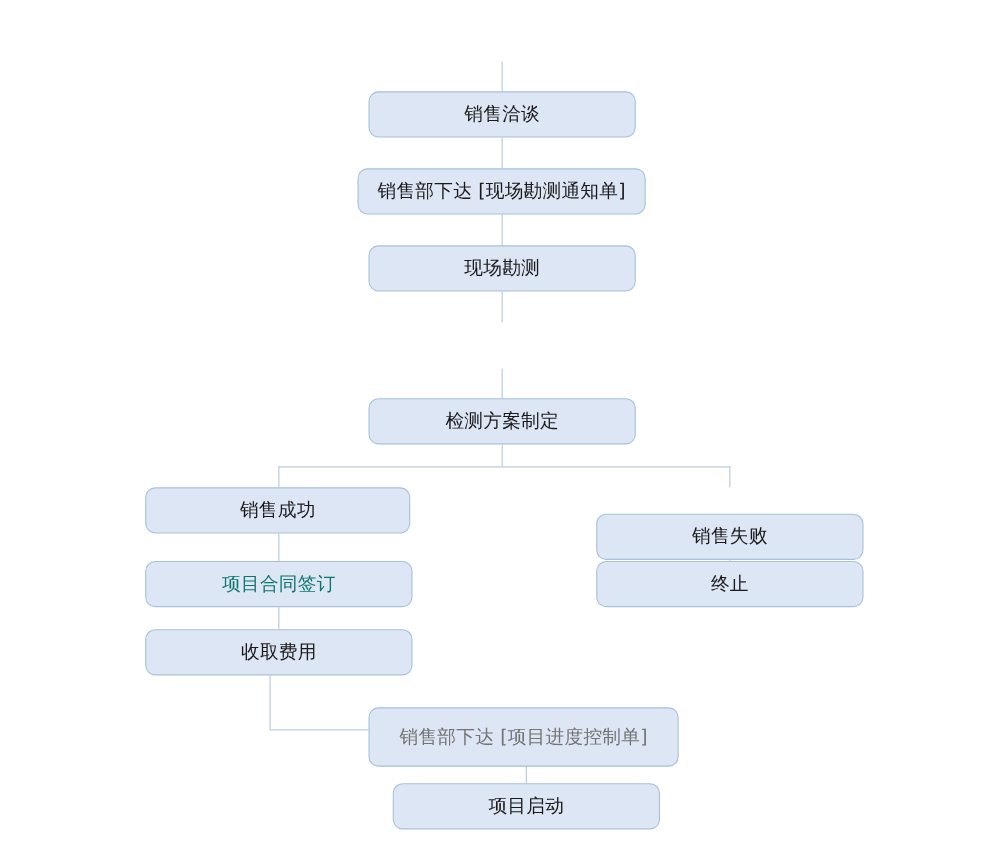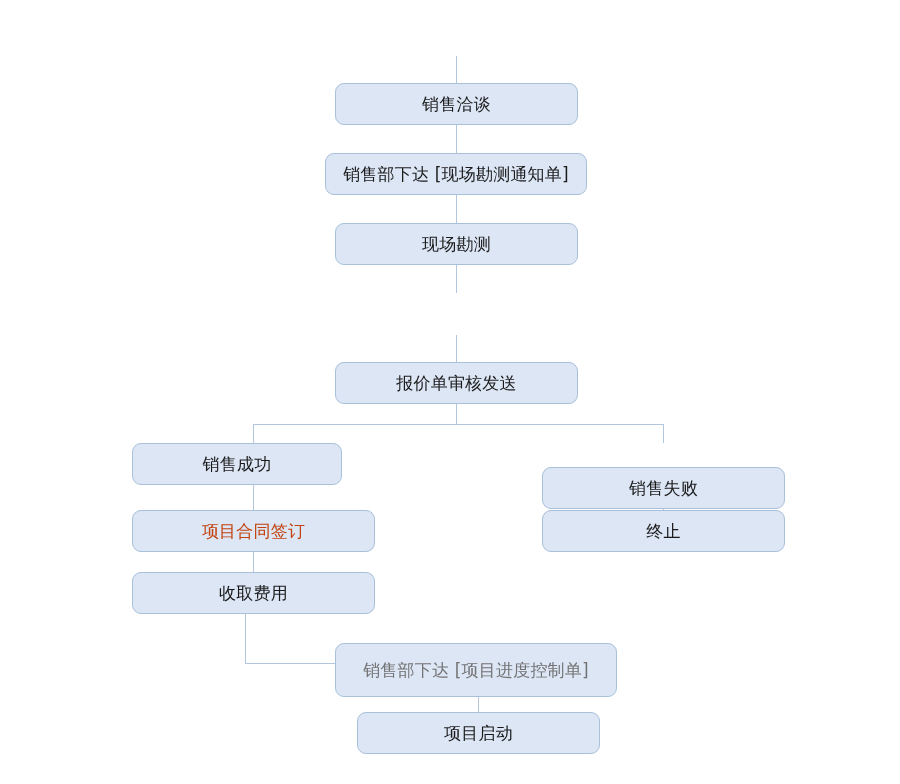--- a/index.html
+++ b/index.html
@@ -67,29 +67,29 @@
     <div class="node" style="left: 335px; top: 83px; width: 243px; height: 42px; background: rgb(220, 230, 245); border-color: rgb(169, 192, 218); color: rgb(26, 26, 26);">
       <span class="node-label">销售洽谈</span>
     </div>
     <div class="node" style="left: 325px; top: 153px; width: 262px; height: 42px; background: rgb(220, 230, 245); border-color: rgb(169, 192, 218); color: rgb(26, 26, 26);">
       <span class="node-label">销售部下达 [现场勘测通知单]</span>
     </div>
     <div class="node" style="left: 335px; top: 223px; width: 243px; height: 42px; background: rgb(220, 230, 245); border-color: rgb(169, 192, 218); color: rgb(26, 26, 26);">
       <span class="node-label">现场勘测</span>
     </div>
     <div class="node" style="left: 335px; top: 362px; width: 243px; height: 42px; background: rgb(220, 230, 245); border-color: rgb(169, 192, 218); color: rgb(26, 26, 26);">
-      <span class="node-label">报价单审核发送</span>
+      <span class="node-label">检测方案制定</span>
     </div>
-    <div class="node" style="left: 132px; top: 443px; width: 210px; height: 42px; background: rgb(220, 230, 245); border-color: rgb(169, 192, 218); color: rgb(26, 26, 26);">
+    <div class="node" style="left: 132px; top: 443px; width: 241px; height: 42px; background: rgb(220, 230, 245); border-color: rgb(169, 192, 218); color: rgb(26, 26, 26);">
       <span class="node-label">销售成功</span>
     </div>
     <div class="node" style="left: 542px; top: 467px; width: 243px; height: 42px; background: rgb(220, 230, 245); border-color: rgb(169, 192, 218); color: rgb(26, 26, 26); text-align: center;">
       <span class="node-label">销售失败</span>
     </div>
-    <div class="node" style="left: 132px; top: 510px; width: 243px; height: 42px; background: rgb(220, 230, 245); border-color: rgb(169, 192, 218); color: #c2410c;">
+    <div class="node" style="left: 132px; top: 510px; width: 243px; height: 42px; background: rgb(220, 230, 245); border-color: rgb(169, 192, 218); color: #0f766e;">
       <span class="node-label">项目合同签订</span>
     </div>
     <div class="node" style="left: 542px; top: 510px; width: 243px; height: 42px; background: rgb(220, 230, 245); border-color: rgb(169, 192, 218); color: rgb(26, 26, 26);">
       <span class="node-label">终止</span>
     </div>
     <div class="node" style="left: 132px; top: 572px; width: 243px; height: 42px; background: rgb(220, 230, 245); border-color: rgb(169, 192, 218); color: rgb(26, 26, 26);">
       <span class="node-label">收取费用</span>
     </div>
     <div class="node" style="left: 335px; top: 643px; width: 282px; height: 54px; background: rgb(220, 230, 245); border-color: rgb(169, 192, 218); color: #737373; text-align: center;">
       <span class="node-label">销售部下达 [项目进度控制单]</span>

